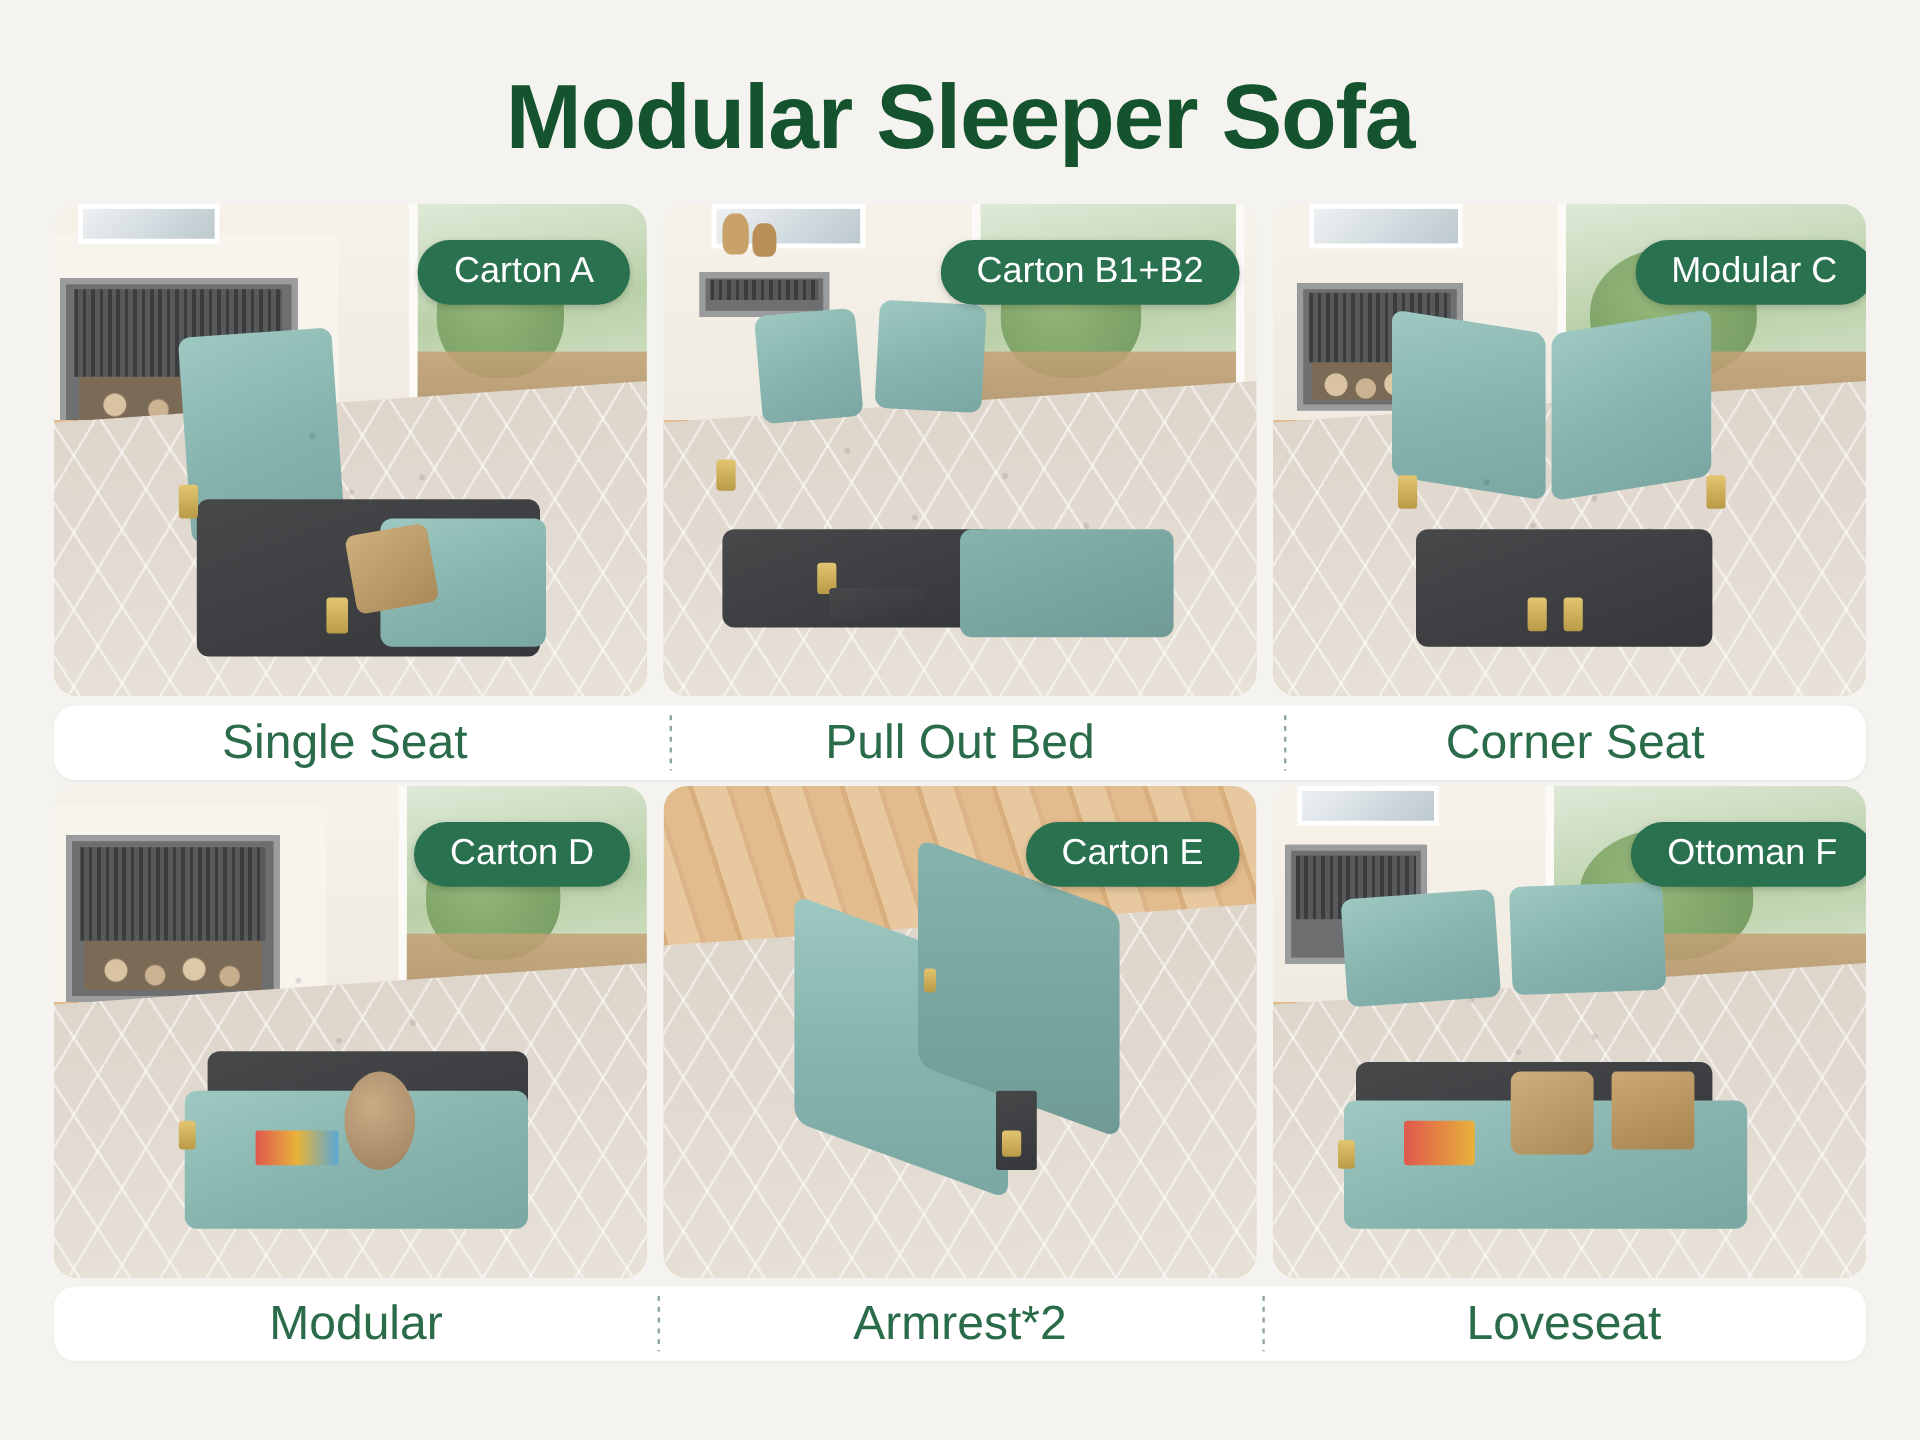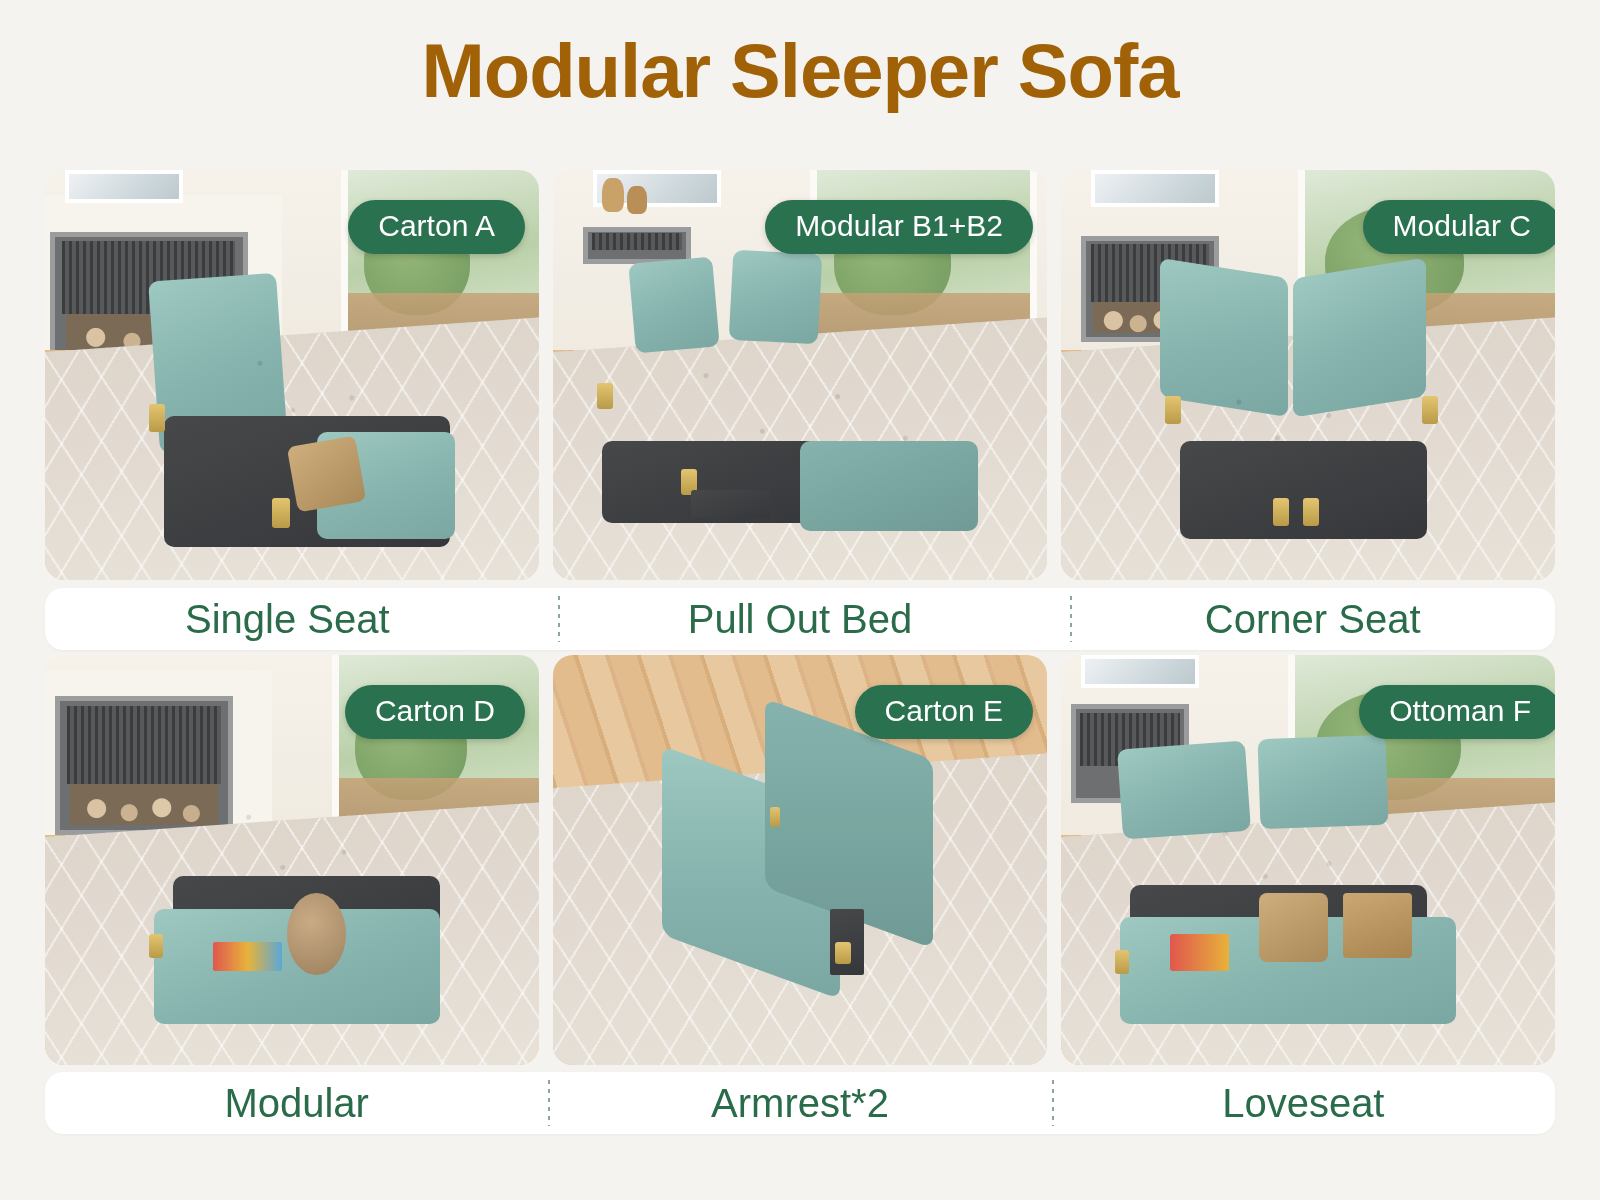--- a/index.html
+++ b/index.html
@@ -9,23 +9,23 @@
     font-family:"Liberation Sans", sans-serif;
     overflow:hidden;
     position:relative;
   }
 
   
   .title {
     text-align:center;
     font-size:76px;
     font-weight:bold;
-    color:#a16207;
+    color:#14532d;
     letter-spacing:-1px;
-    padding-top:33px;
+    padding-top:60px;
     line-height:1;
     white-space:nowrap;
   }
 
   
   .row-block { position:absolute; left:0; width:1600px; }
   #row1 { top:170px; }
   #row2 { top:655px; }
 
   .cards {
@@ -220,21 +220,21 @@
 
         <div class="panel teal" style="left:16%;top:22%;width:17%;height:22%;transform:rotate(-5deg);"></div>
         <div class="panel teal" style="left:36%;top:20%;width:18%;height:22%;transform:rotate(3deg);"></div>
         <div class="panel teal tuft" style="left:12%;top:40%;width:76%;height:34%;border-radius:14px;"></div>
         <div class="panel dark" style="left:10%;top:66%;width:46%;height:20%;"></div>
         <div class="panel teal-d" style="left:50%;top:66%;width:36%;height:22%;"></div>
         <div class="bracket" style="left:9%;top:52%;width:16px;height:26px;"></div>
         <div class="bracket" style="left:26%;top:73%;width:16px;height:26px;"></div>
         <div class="panel dark" style="left:28%;top:78%;width:16%;height:7%;border-radius:3px;"></div>
       </div>
-      <div class="badge right">Modular B1+B2</div>
+      <div class="badge right">Carton B1+B2</div>
     </div>
 
     <div class="card">
       <div class="scene">
         <div class="wall"></div>
         <div class="window" style="left:48%;width:54%;"></div>
         <div class="mantel-art" style="left:6%;top:0%;width:26%;height:9%;"></div>
         <div class="fp-open" style="left:4%;top:16%;width:28%;height:26%;">
           <div class="logs"></div>
         </div>

